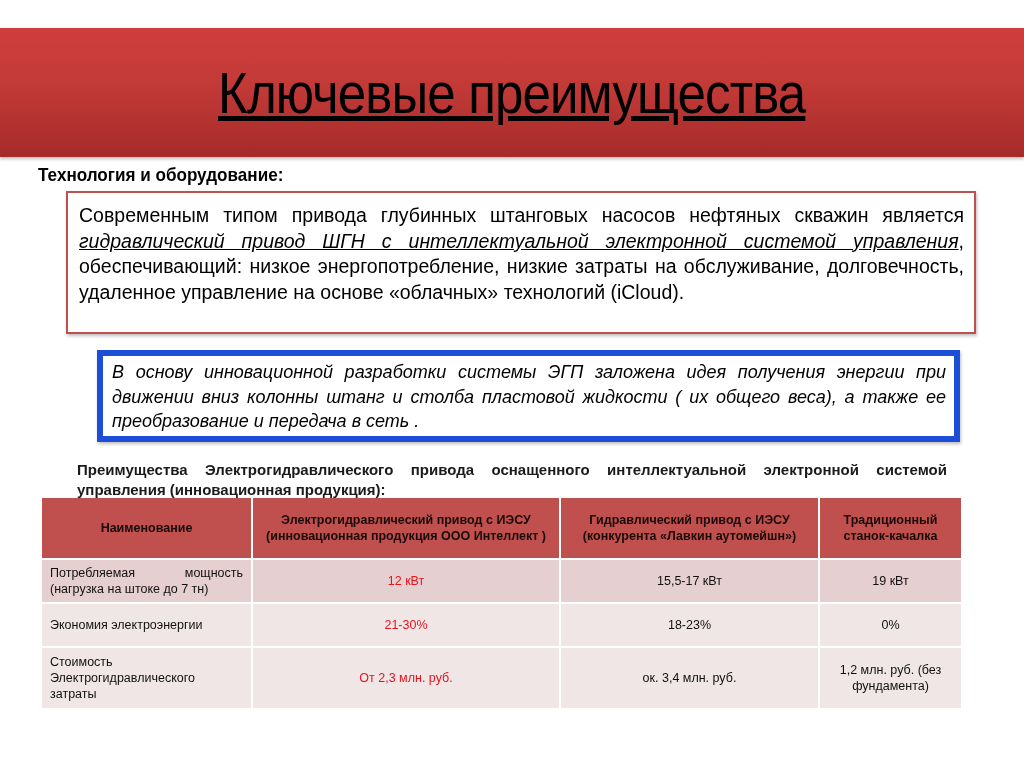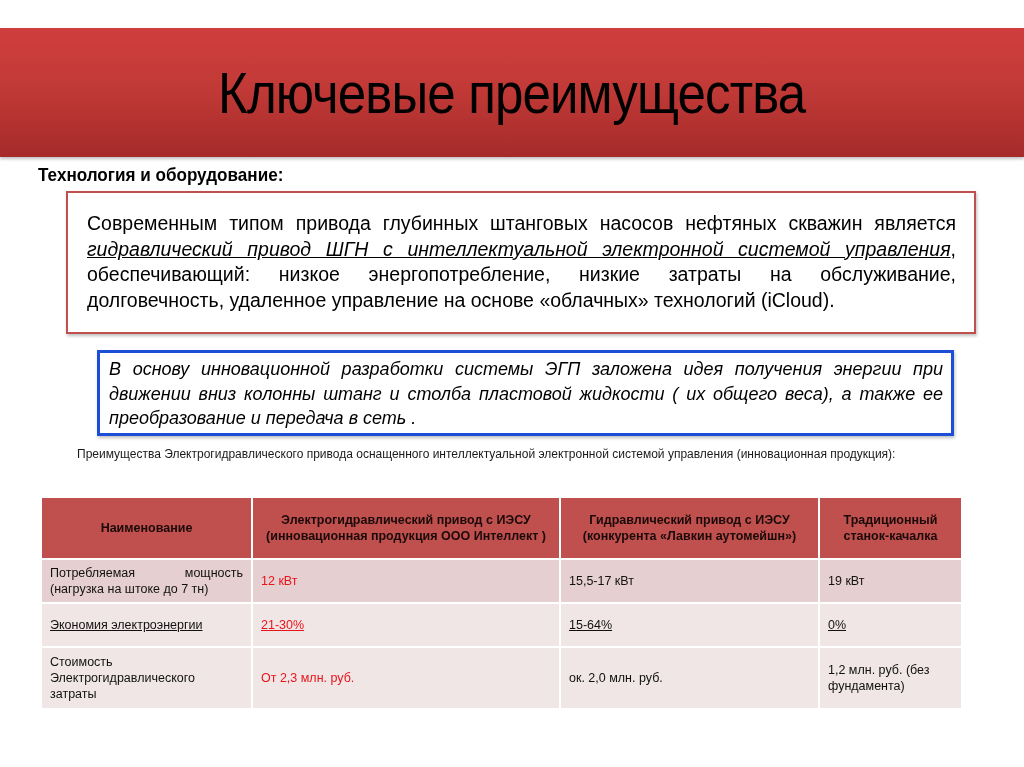--- a/index.html
+++ b/index.html
@@ -4,70 +4,70 @@
 <style>
   html, body { margin: 0; padding: 0; }
   body {
     width: 1024px; height: 767px; background: #ffffff; position: relative; overflow: hidden;
     font-family: "Liberation Sans", sans-serif; color: #000;
   }
   .title-band {
     position: absolute; left: 0; top: 28px; width: 1024px; height: 129px;
     background: linear-gradient(to bottom, #cf3e3c 0%, #c23a37 45%, #a52b2a 100%);
     box-shadow: 0 2px 3px rgba(0,0,0,0.25);
-    display: flex; align-items: center; justify-content: center;
+    display: flex; align-items: center; justify-content: center; text-decoration: underline;
   }
   .title-band h1 {
     margin: 0; font-weight: normal; font-size: 58px; letter-spacing: -1px;
     font-family: "Liberation Sans", sans-serif; color: #000;
     transform: scaleX(0.88); transform-origin: center;
   }
   .section-heading {
     position: absolute; left: 38px; top: 164px; font-size: 19px; font-weight: bold;
     transform: scaleX(0.9); transform-origin: left;
   }
   .red-box {
     position: absolute; left: 66px; top: 191px; width: 893px; height: 129px;
     border: 2px solid #c0504d; padding: 6px 6px 4px 7px; box-sizing: content-box;
     box-shadow: 1px 2px 3px rgba(0,0,0,0.25);
   }
   .red-box p {
-    margin: 12px; font-size: 19.5px; line-height: 25.5px; text-align: justify; text-align-last: left;
+    margin: 4px; font-size: 19.5px; line-height: 25.5px; text-align: justify; text-align-last: left;
   }
   .red-box em { text-decoration: underline; }
   .dark-box {
     position: absolute; left: 97px; top: 350px; width: 834px; height: 70px;
-    border: 3px solid #1d4ed8; padding: 4px 8px 6px 9px; box-sizing: content-box;
+    border: 6px solid #1d4ed8; padding: 4px 8px 6px 9px; box-sizing: content-box;
     box-shadow: 1px 2px 3px rgba(0,0,0,0.25);
   }
   .dark-box p {
     margin: 0; font-size: 18px; line-height: 24.5px; font-style: italic; text-align: justify; text-align-last: left;
   }
   .adv-intro {
-    position: absolute; left: 77px; top: 444px; width: 870px;
-    font-size: 12px; line-height: 20px; font-weight: normal; color: #1a1a1a;
+    position: absolute; left: 77px; top: 460px; width: 870px;
+    font-size: 15px; line-height: 20px; font-weight: bold; color: #1a1a1a;
     text-align: justify; text-align-last: left;
   }
   table.cmp {
     position: absolute; left: 40px; top: 496px; width: 923px;
     border-collapse: separate; border-spacing: 2px;
     font-family: "Liberation Sans", sans-serif; font-size: 12.5px;
   }
   table.cmp th {
     background: #c0504d; color: #1a0a0a; font-weight: bold; font-size: 12.5px; line-height: 16px;
     height: 56px; padding: 2px 6px; text-align: center; vertical-align: middle;
   }
   table.cmp td {
-    padding: 2px 8px; line-height: 16px; vertical-align: middle; text-align: left; color: #111;
+    padding: 2px 8px; line-height: 16px; vertical-align: middle; text-align: center; color: #111;
   }
   table.cmp tr.odd td { background: #e6cfd0; }
   table.cmp tr.even td { background: #f1e6e6; }
   table.cmp td.name { text-align: justify; text-align-last: left; }
   table.cmp td.highlight { color: #e8141b; }
-  .r1 td { height: 38px; } .r2 td { height: 38px; text-decoration: underline; } .r3 td { height: 38px; } .r4 td { height: 56px; }
+  .r1 td { height: 38px; } .r2 td { height: 38px; } .r3 td { height: 38px; } .r4 td { height: 56px; }
   table.cmp td.name.left { text-align: left; }
 </style>
 </head>
 <body>
 
 <div class="title-band">
   <h1>Ключевые преимущества</h1>
 </div>
 
 <div class="section-heading">Технология и оборудование:</div>
@@ -94,23 +94,23 @@
   <tbody>
     <tr class="odd r1">
       <td class="name">Потребляемая мощность (нагрузка на штоке до 7 тн)</td>
       <td class="highlight">12 кВт</td>
       <td>15,5-17 кВт</td>
       <td>19 кВт</td>
     </tr>
     <tr class="even r2">
       <td class="name left">Экономия электроэнергии</td>
       <td class="highlight">21-30%</td>
-      <td>15-64%</td>
+      <td>18-23%</td>
       <td>0%</td>
     </tr>
     <tr class="even r4">
       <td class="name left">Стоимость Электрогидравлического затраты</td>
       <td class="highlight">От 2,3 млн. руб.</td>
-      <td>ок. 2,0 млн. руб.</td>
+      <td>ок. 3,4 млн. руб.</td>
       <td>1,2 млн. руб. (без фундамента)</td>
     </tr>
   </tbody>
 </table>
 
 </body></html>

